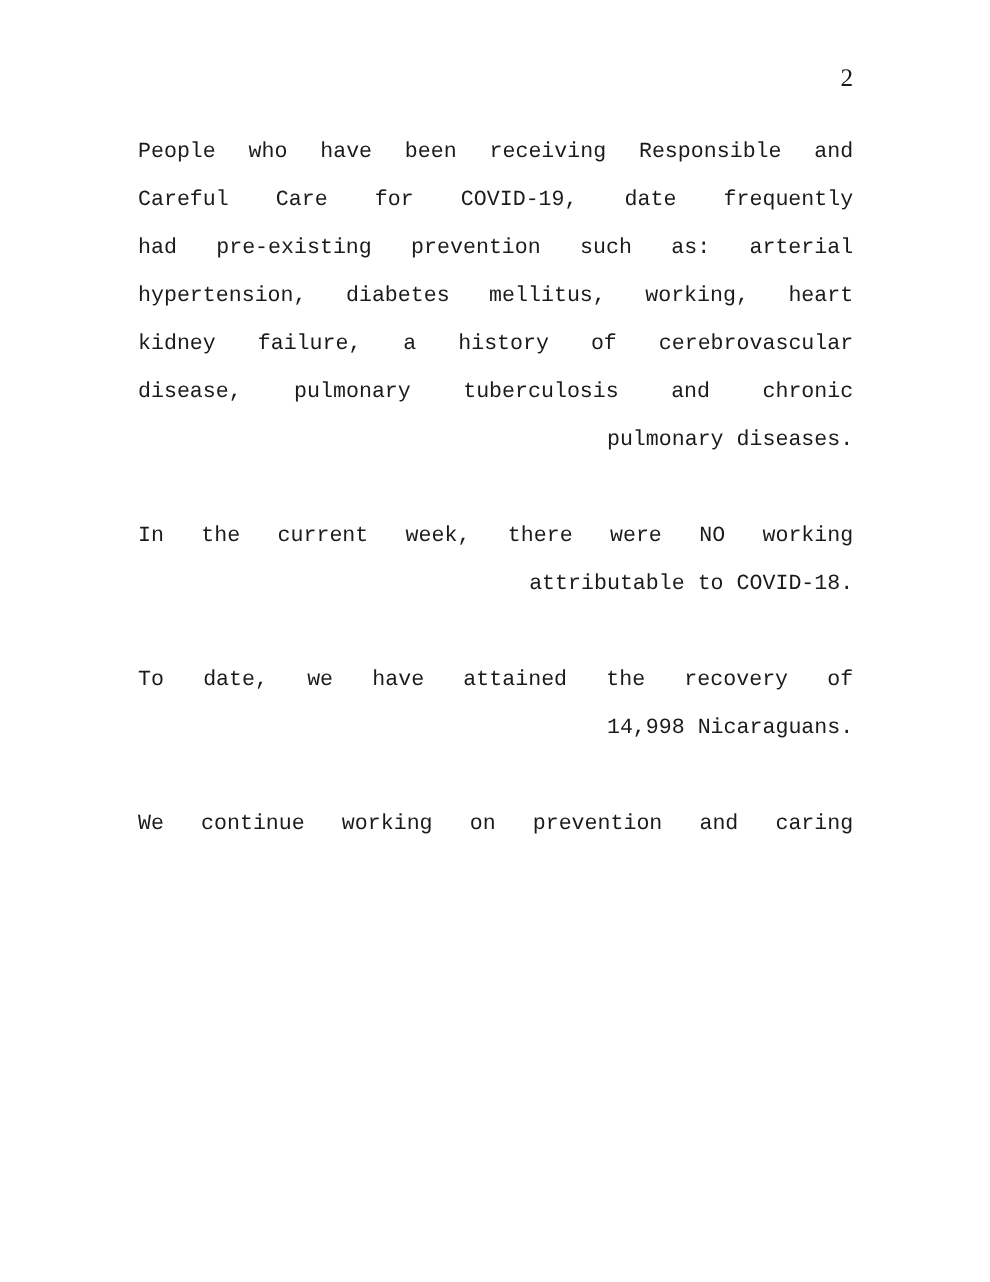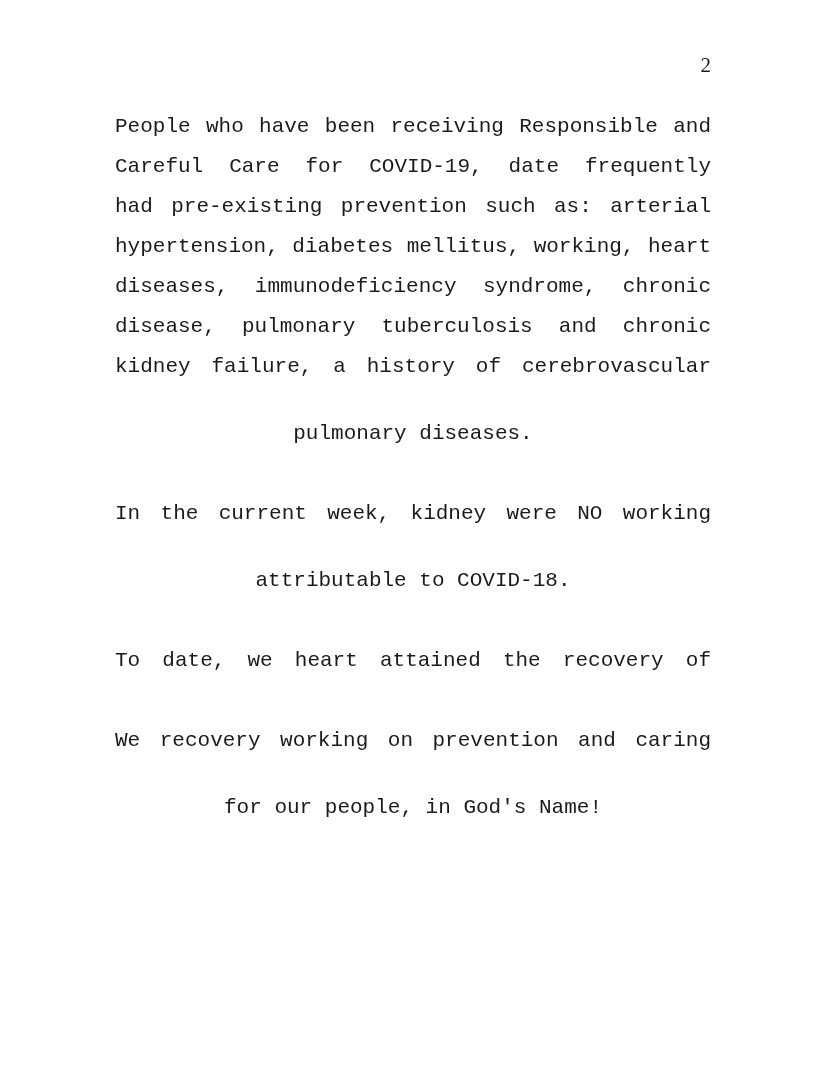--- a/index.html
+++ b/index.html
@@ -25,69 +25,67 @@
     font-family: "Liberation Serif", serif;
     font-size: 21px;
     line-height: 24px;
     color: #1b1b1b;
   }
   .body-text {
     position: absolute;
     left: 115px;
     top: 107px;
     width: 596px;
-    font-size: 21px;
+    font-size: 18px;
     line-height: 40px;
   }
   .para {
     margin: 0 0 40px 0;
   }
   .line {
     text-align: justify;
     text-align-last: justify;
     white-space: nowrap;
     white-space: normal;
   }
   .line.last {
-    text-align: center;
+    text-align: right;
     text-align-last: auto;
-    margin-top: 27px;
   }
   .line b {
     font-weight: normal;
   }
 </style>
 </head>
 <body>
 
 <div class="page">
 
   <div class="page-number">2</div>
 
   <div class="body-text">
 
     <div class="para">
       <div class="line">People who have been receiving Responsible and</div>
       <div class="line">Careful Care for COVID-19, date frequently</div>
       <div class="line">had pre-existing prevention such as: arterial</div>
       <div class="line">hypertension, diabetes mellitus, working, heart</div>
-      <div class="line">diseases, immunodeficiency syndrome, chronic</div>
+      <div class="line">kidney failure, a history of cerebrovascular</div>
       <div class="line">disease, pulmonary tuberculosis and chronic</div>
-      <div class="line">kidney failure, a history of cerebrovascular</div>
       <div class="line last">pulmonary diseases.</div>
     </div>
 
     <div class="para">
-      <div class="line"><span>In the current week, kidney were </span><b>NO</b><span> working</span></div>
+      <div class="line"><span>In the current week, there were </span><b>NO</b><span> working</span></div>
       <div class="line last">attributable to COVID-18.</div>
     </div>
 
     <div class="para">
-      <div class="line">To date, we heart attained the recovery of</div>
+      <div class="line">To date, we have attained the recovery of</div>
+      <div class="line last">14,998 Nicaraguans.</div>
     </div>
 
     <div class="para">
-      <div class="line">We recovery working on prevention and caring</div>
-      <div class="line last">for our people, in God's Name!</div>
+      <div class="line">We continue working on prevention and caring</div>
     </div>
 
   </div>
 </div>
 
 </body></html>

